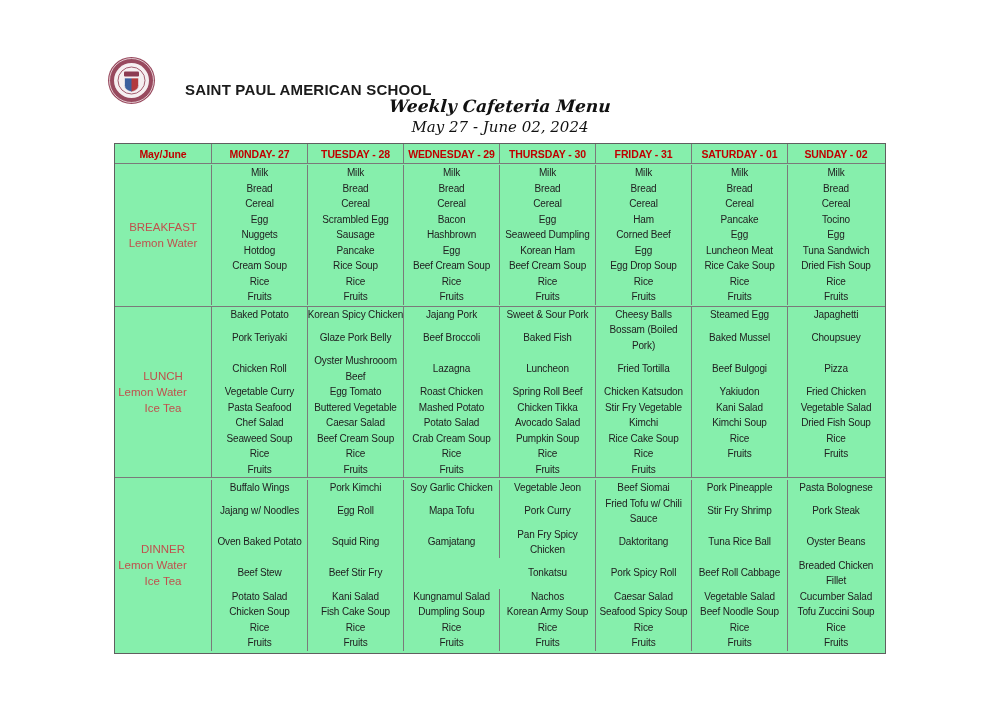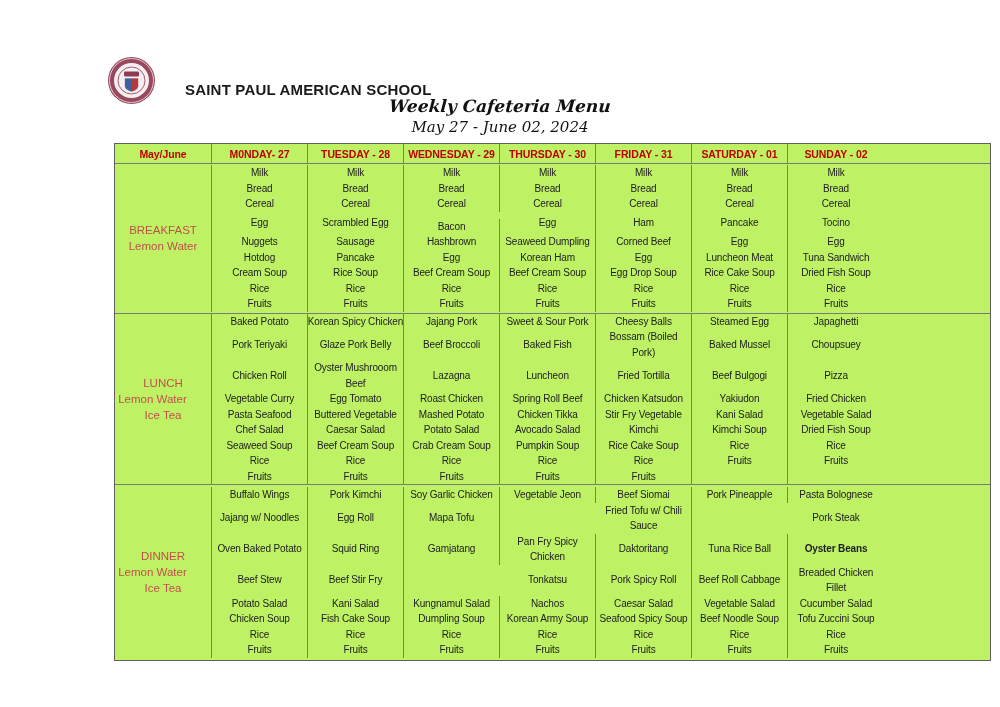--- a/index.html
+++ b/index.html
@@ -16,22 +16,22 @@
   .logo{position:absolute;left:107px;top:56px;width:49px;height:49px;}
   .school-name{position:absolute;left:185px;top:81px;font-size:15px;font-weight:bold;
     letter-spacing:.2px;color:#1a1a1a;}
   .title-block{position:absolute;left:330px;top:96px;width:340px;text-align:center;}
   .menu-title{font-family:"DejaVu Serif","Liberation Serif",serif;font-style:italic;
     font-weight:bold;font-size:17px;color:#111;transform:skewX(-4deg);}
   .date-range{font-family:"DejaVu Serif","Liberation Serif",serif;font-style:italic;
     font-size:15px;color:#111;margin-top:2px;}
 
   
-  .menu-table{position:absolute;left:114px;top:143px;width:877px;
-    border:1.5px solid #5f5f5f;background:#bef264;}
+  .menu-table{position:absolute;left:114px;top:143px;width:772px;
+    border:1.5px solid #5f5f5f;background:#86efac;}
   .grid{display:grid;grid-template-columns:97px repeat(7,96px);}
   .header-row{border-bottom:1px solid var(--border);}
   .th{height:19px;display:flex;align-items:center;justify-content:center;
     font-size:10.5px;font-weight:bold;color:var(--hdr-red);
     border-right:1px solid var(--border);letter-spacing:-0.1px;white-space:pre;}
   .th.last{border-right:none;}
 
   .section{border-bottom:1px solid var(--border);}
   .section:last-child{border-bottom:none;}
   .cell{border-right:1px solid var(--border);display:flex;align-items:center;
@@ -105,21 +105,21 @@
       <div class="cell last" data-name="menu-item" style="grid-area: 2 / 8;">Bread</div>
       <div class="cell" data-name="menu-item" style="grid-area: 3 / 2;">Cereal</div>
       <div class="cell" data-name="menu-item" style="grid-area: 3 / 3;">Cereal</div>
       <div class="cell" data-name="menu-item" style="grid-area: 3 / 4;">Cereal</div>
       <div class="cell" data-name="menu-item" style="grid-area: 3 / 5;">Cereal</div>
       <div class="cell" data-name="menu-item" style="grid-area: 3 / 6;">Cereal</div>
       <div class="cell" data-name="menu-item" style="grid-area: 3 / 7;">Cereal</div>
       <div class="cell last" data-name="menu-item" style="grid-area: 3 / 8;">Cereal</div>
       <div class="cell" data-name="menu-item" style="grid-area: 4 / 2;">Egg</div>
       <div class="cell" data-name="menu-item" style="grid-area: 4 / 3;">Scrambled Egg</div>
-      <div class="cell" data-name="menu-item" style="grid-area: 4 / 4; margin-top: 7px;">Bacon</div>
+      <div class="cell" data-name="menu-item" style="grid-area: 4 / 4;">Bacon</div>
       <div class="cell" data-name="menu-item" style="grid-area: 4 / 5;">Egg</div>
       <div class="cell" data-name="menu-item" style="grid-area: 4 / 6;">Ham</div>
       <div class="cell" data-name="menu-item" style="grid-area: 4 / 7;">Pancake</div>
       <div class="cell last" data-name="menu-item" style="grid-area: 4 / 8;">Tocino</div>
       <div class="cell" data-name="menu-item" style="grid-area: 5 / 2;">Nuggets</div>
       <div class="cell" data-name="menu-item" style="grid-area: 5 / 3;">Sausage</div>
       <div class="cell" data-name="menu-item" style="grid-area: 5 / 4;">Hashbrown</div>
       <div class="cell" data-name="menu-item" style="grid-area: 5 / 5;">Seaweed Dumpling</div>
       <div class="cell" data-name="menu-item" style="grid-area: 5 / 6;">Corned Beef</div>
       <div class="cell" data-name="menu-item" style="grid-area: 5 / 7;">Egg</div>
@@ -234,31 +234,33 @@
       <div class="cell" data-name="menu-item" style="grid-area: 1 / 2;">Buffalo Wings</div>
       <div class="cell" data-name="menu-item" style="grid-area: 1 / 3;">Pork Kimchi</div>
       <div class="cell" data-name="menu-item" style="grid-area: 1 / 4;">Soy Garlic Chicken</div>
       <div class="cell" data-name="menu-item" style="grid-area: 1 / 5;">Vegetable Jeon</div>
       <div class="cell" data-name="menu-item" style="grid-area: 1 / 6;">Beef Siomai</div>
       <div class="cell" data-name="menu-item" style="grid-area: 1 / 7;">Pork Pineapple</div>
       <div class="cell last" data-name="menu-item" style="grid-area: 1 / 8;">Pasta Bolognese</div>
       <div class="cell" data-name="menu-item" style="grid-area: 2 / 2;">Jajang w/ Noodles</div>
       <div class="cell" data-name="menu-item" style="grid-area: 2 / 3;">Egg Roll</div>
       <div class="cell" data-name="menu-item" style="grid-area: 2 / 4;">Mapa Tofu</div>
+      <div class="cell" data-name="menu-item" style="grid-area: 2 / 5;">Pork Curry</div>
       <div class="cell" data-name="menu-item" style="grid-area: 2 / 6;">Fried Tofu w/ Chili
 Sauce</div>
+      <div class="cell" data-name="menu-item" style="grid-area: 2 / 7;">Stir Fry Shrimp</div>
       <div class="cell last" data-name="menu-item" style="grid-area: 2 / 8;">Pork Steak</div>
       <div class="cell" data-name="menu-item" style="grid-area: 3 / 2;">Oven Baked Potato</div>
       <div class="cell" data-name="menu-item" style="grid-area: 3 / 3;">Squid Ring</div>
       <div class="cell" data-name="menu-item" style="grid-area: 3 / 4;">Gamjatang</div>
       <div class="cell" data-name="menu-item" style="grid-area: 3 / 5;">Pan Fry Spicy
 Chicken</div>
       <div class="cell" data-name="menu-item" style="grid-area: 3 / 6;">Daktoritang</div>
       <div class="cell" data-name="menu-item" style="grid-area: 3 / 7;">Tuna Rice Ball</div>
-      <div class="cell last" data-name="menu-item" style="grid-area: 3 / 8; font-weight: bold;">Oyster Beans</div>
+      <div class="cell last" data-name="menu-item" style="grid-area: 3 / 8;">Oyster Beans</div>
       <div class="cell" data-name="menu-item" style="grid-area: 4 / 2;">Beef Stew</div>
       <div class="cell" data-name="menu-item" style="grid-area: 4 / 3;">Beef Stir Fry</div>
       <div class="cell" data-name="menu-item" style="grid-area: 4 / 5;">Tonkatsu</div>
       <div class="cell" data-name="menu-item" style="grid-area: 4 / 6;">Pork Spicy Roll</div>
       <div class="cell" data-name="menu-item" style="grid-area: 4 / 7;">Beef Roll Cabbage</div>
       <div class="cell last" data-name="menu-item" style="grid-area: 4 / 8;">Breaded Chicken
 Fillet</div>
       <div class="cell" data-name="menu-item" style="grid-area: 5 / 2;">Potato Salad</div>
       <div class="cell" data-name="menu-item" style="grid-area: 5 / 3;">Kani Salad</div>
       <div class="cell" data-name="menu-item" style="grid-area: 5 / 4;">Kungnamul Salad</div>

